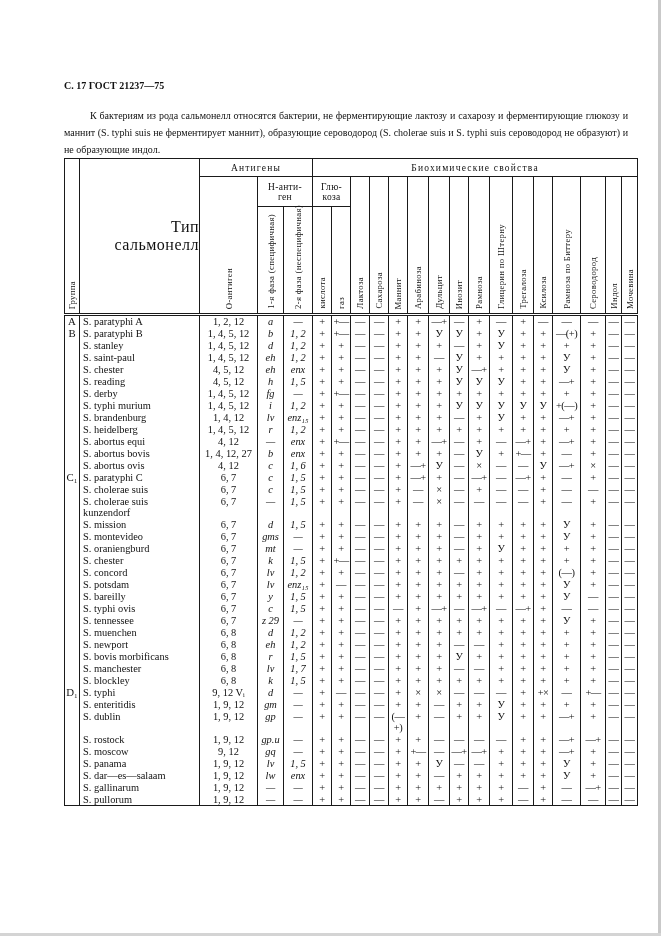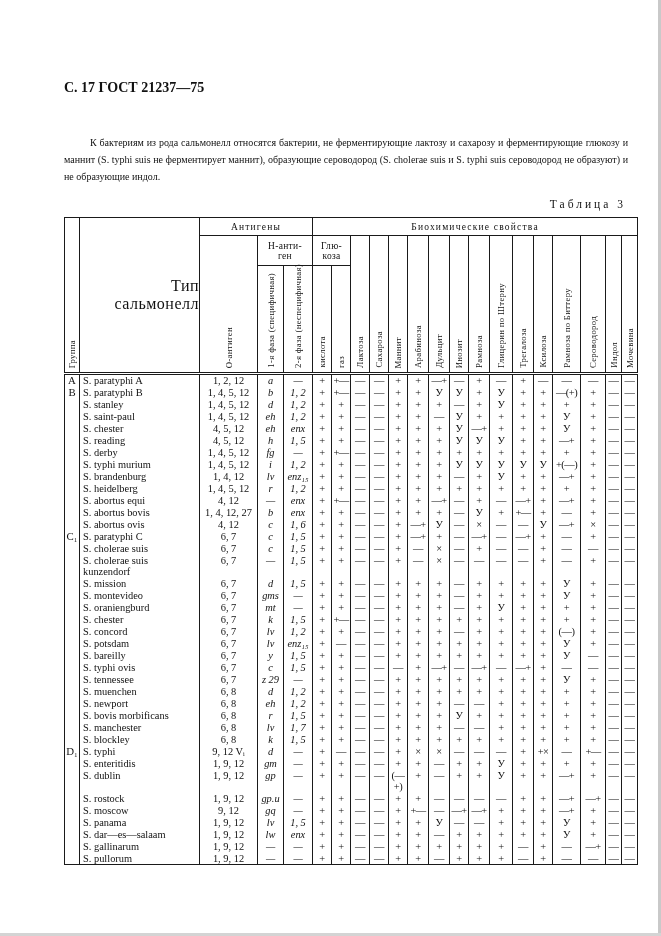--- a/index.html
+++ b/index.html
@@ -5,21 +5,21 @@
   * { margin: 0; padding: 0; box-sizing: border-box; }
   html, body { background: #ffffff; }
   body {
     width: 661px; height: 936px; position: relative;
     font-family: "Liberation Serif", serif; color: #111;
     overflow: hidden;
   }
   .scan-edge-r { position: absolute; right: 0; top: 0; width: 3px; height: 100%; background: #c9c9c9; }
   .scan-edge-b { position: absolute; left: 0; bottom: 0; width: 100%; height: 3px; background: #d4d4d4; }
   .page { padding: 80px 33px 0 64px; }
-  .doc-header { font-weight: bold; font-size: 14px; margin-bottom: 38px; }
+  .doc-header { font-weight: bold; font-size: 10px; margin-bottom: 16px; }
   .para { font-size: 10px; line-height: 17px; text-align: justify; text-indent: 26px; }
   .table-label { text-align: right; font-size: 11.5px; letter-spacing: 3px; margin: 13px 2px 7px 0; }
 
   table.main-table { border-collapse: collapse; table-layout: fixed; width: 564px; }
   .main-table th, .main-table td { border: 1px solid #1a1a1a; font-weight: normal; }
 
   thead th { text-align: center; vertical-align: bottom; font-size: 9.5px; }
   .th-band { vertical-align: middle; letter-spacing: 1.2px; height: 18px; }
   .th-sub { vertical-align: middle; height: 30px; letter-spacing: 0.3px; }
   .th-type { vertical-align: middle; font-size: 16px; letter-spacing: 0.5px; text-align: right; }
@@ -42,21 +42,20 @@
   td.c-name { text-align: left; padding-left: 3px; white-space: pre-line; }
   td.c-h { font-style: italic; }
   td.c-val { letter-spacing: -0.5px; }
 </style>
 </head>
 <body>
 
 <div class="page">
   <div class="doc-header">С. 17 ГОСТ 21237—75</div>
   <p class="para">К бактериям из рода сальмонелл относятся бактерии, не ферментирующие лактозу и сахарозу и ферментирующие глюкозу и маннит (S. typhi suis не ферментирует маннит), образующие сероводород (S. cholerae suis и S. typhi suis сероводород не образуют) и не образующие индол.</p>
-  <div class="table-label">Таблица 3</div>
 
   <table class="main-table">
     <colgroup>
       <col style="width:15px">
         <col style="width:120px">
         <col style="width:58px">
         <col style="width:26px">
         <col style="width:29px">
       <col style="width:19px">
         <col style="width:19px">

